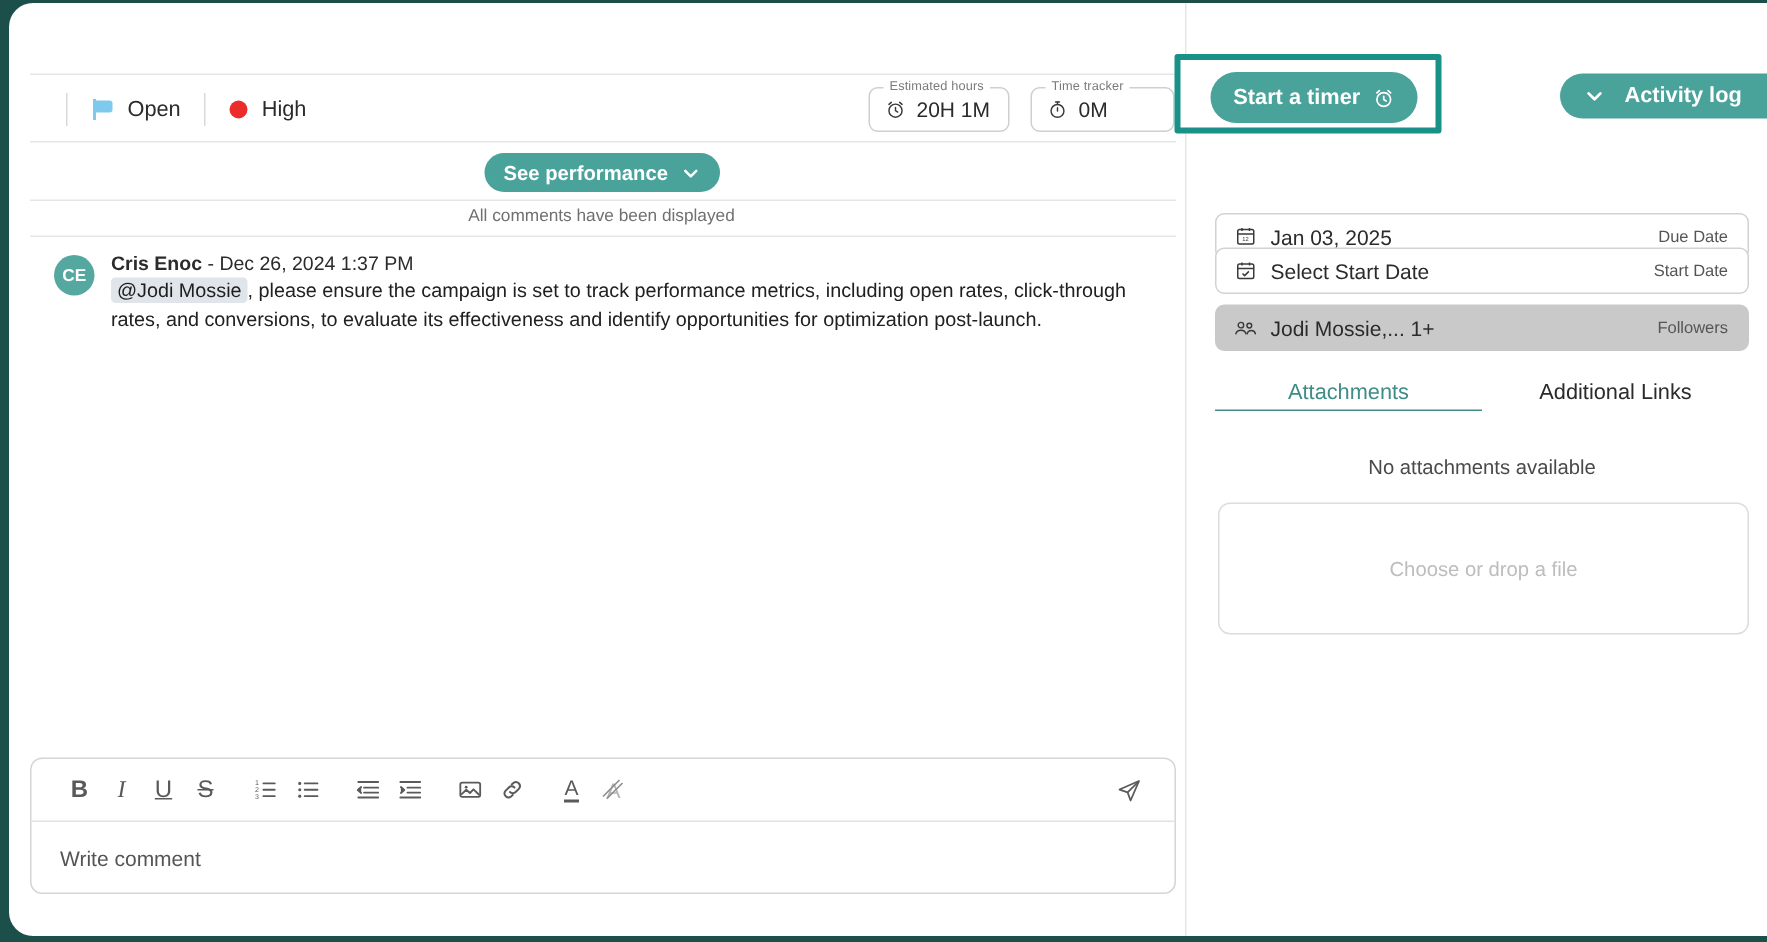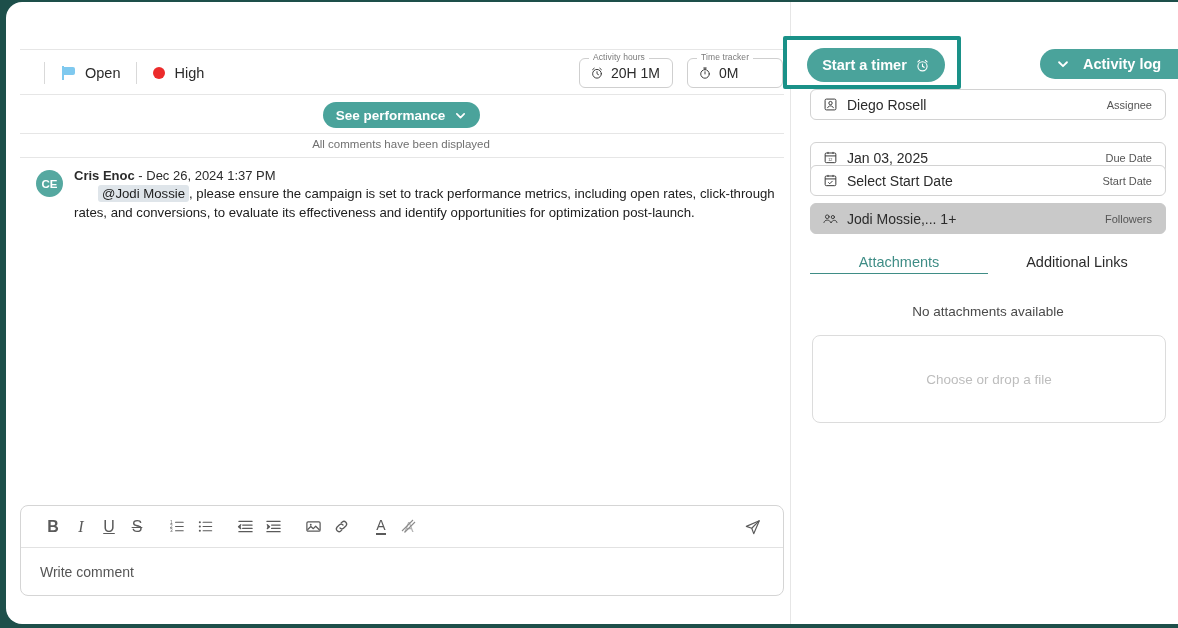--- a/index.html
+++ b/index.html
@@ -277,21 +277,20 @@
     font-size: 13.2px;
     color: #202020;
     line-height: 1.42;
   }
   .mention {
     background: #dfe5ea;
     color: #1d1d1d;
     padding: 1px 4px;
     border-radius: 3px;
     cursor: pointer;
-    margin-left: 24px;
   }
 
   
   .editor {
     position: absolute;
     left: 14px;
     top: 503px;
     width: 764px;
     height: 91px;
     border: 1px solid #d5d5d5;
@@ -476,21 +475,21 @@
 
       <div class="meta-sep"></div>
 
       <div class="meta-item">
         <span class="prio-dot"></span>
         <span>High</span>
       </div>
     </div>
 
     <div class="fieldbox" id="est-hours">
-      <span class="legend">Activity hours</span>
+      <span class="legend">Estimated hours</span>
       <span>
         <svg width="14" height="14" viewBox="0 0 18 18" fill="none" stroke="#3a3a3a" stroke-width="1.25" stroke-linecap="round">
           <circle cx="9" cy="10" r="5.6"></circle>
             <path d="M9 7.3V10l1.9 1.2"></path>
           <path d="M3.4 4.6l2-1.7M14.6 4.6l-2-1.7"></path>
         </svg>
       </span>
       <span>20H 1M</span>
     </div>
 
@@ -626,31 +625,20 @@
             <path d="M8.6 11.4L17 3"></path>
           </svg>
         </button>
       </div>
 
       <input class="comment-input" type="text" placeholder="Write comment" style="">
     </div>
 
     <div class="rpanel">
 
-      <div class="prop-row" id="row-assignee">
-        <span class="prop-icon">
-          <svg width="15" height="15" viewBox="0 0 18 18" fill="none" stroke="#3a3a3a" stroke-width="1.2" stroke-linejoin="round">
-            <rect x="2.5" y="2.5" width="13" height="13" rx="1.6"></rect>
-            <circle cx="9" cy="7.3" r="2"></circle>
-            <path d="M5.4 13.3c.6-1.8 2-2.6 3.6-2.6s3 .8 3.6 2.6"></path>
-          </svg>
-        </span>
-        <span class="prop-val">Diego Rosell</span>
-        <span class="prop-label">Assignee</span>
-      </div>
 
       <div class="prop-row" id="row-due">
         <span class="prop-icon">
           <svg width="15" height="15" viewBox="0 0 18 18" fill="none" stroke="#3a3a3a" stroke-width="1.2" stroke-linejoin="round">
             <rect x="2.6" y="3.6" width="12.8" height="11.6" rx="1.4"></rect>
             <path d="M2.6 7.1h12.8"></path>
             <path d="M6 2.3v2.4M12 2.3v2.4"></path>
             <text x="6.2" y="13" font-size="4.6" fill="#3a3a3a" stroke="none" font-family="Liberation Sans">12</text>
           </svg>
         </span>

